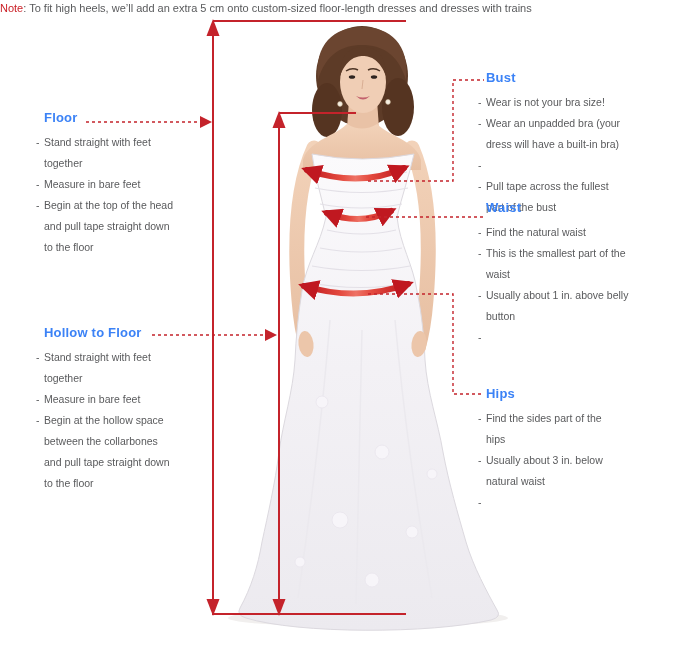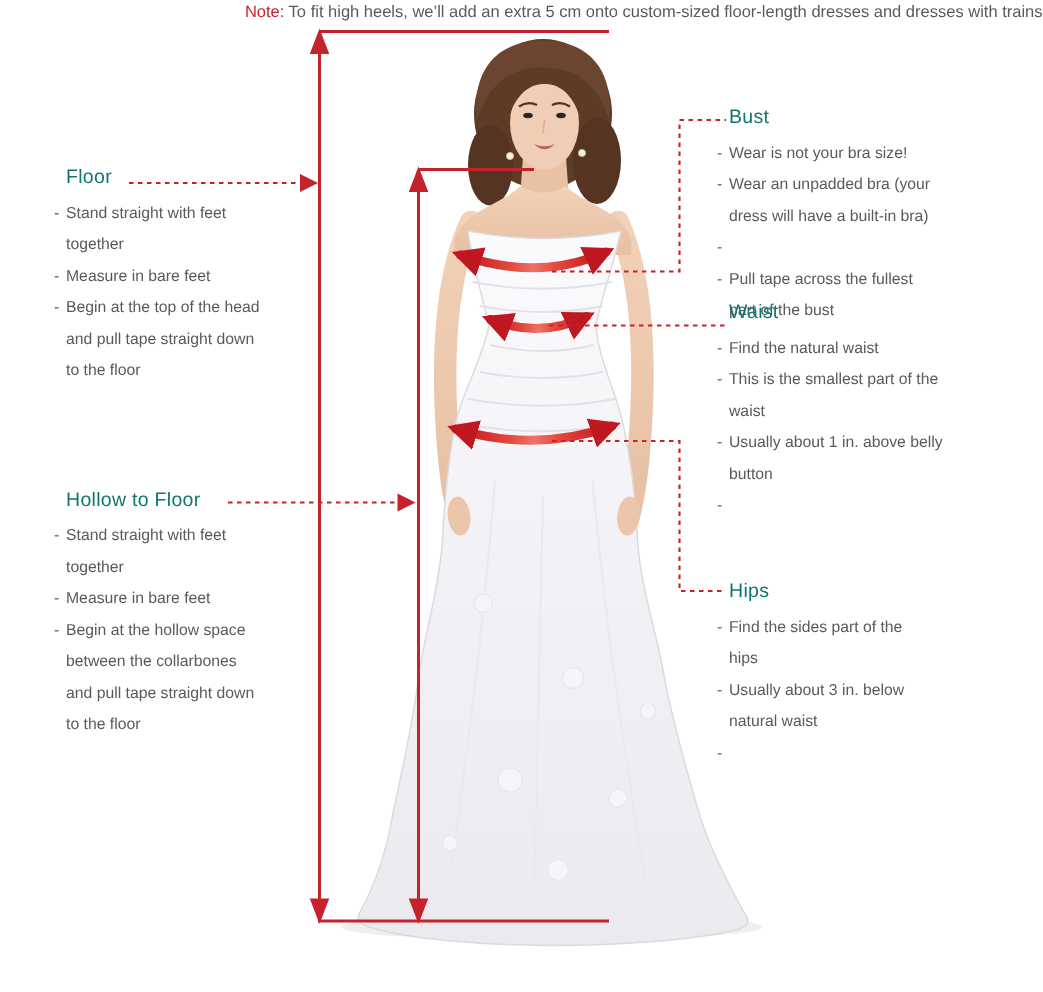--- a/index.html
+++ b/index.html
@@ -2,26 +2,26 @@
 <html><head>
 <meta charset="utf-8">
 <style>
   html,body{margin:0;padding:0;background:#fff;}
   .canvas{
     position:relative;width:695px;height:661px;background:#ffffff;
     overflow:hidden;font-family:"Liberation Sans",sans-serif;
   }
   svg.layer{position:absolute;left:0;top:0;}
   .section{position:absolute;width:210px;}
-  .sec-title{font-size:13px;font-weight:normal;color:#0f766e;margin:0 0 7px 8px;letter-spacing:.2px;}
+  .sec-title{font-size:13px;font-weight:bold;color:#3b82f6;margin:0 0 7px 8px;letter-spacing:.2px;}
   .bullet{display:flex;font-size:10.5px;color:#595a5c;line-height:21px;}
   .dash{width:8px;flex:none;color:#595a5c;}
   .btext{white-space:pre-line;}
   .note{
-    position:absolute;left:0;right:0;top:625;text-align:right;
+    position:absolute;left:0;right:0;top:625;text-align:left;
     font-size:11px;color:#595a5c;line-height:16px;
   }
   .note .nlabel{color:#cb2128;}
 </style>
 </head>
 <body>
 
 <div class="canvas">
 
   <svg class="layer" width="695" height="661" viewBox="0 0 695 661" aria-hidden="true">

